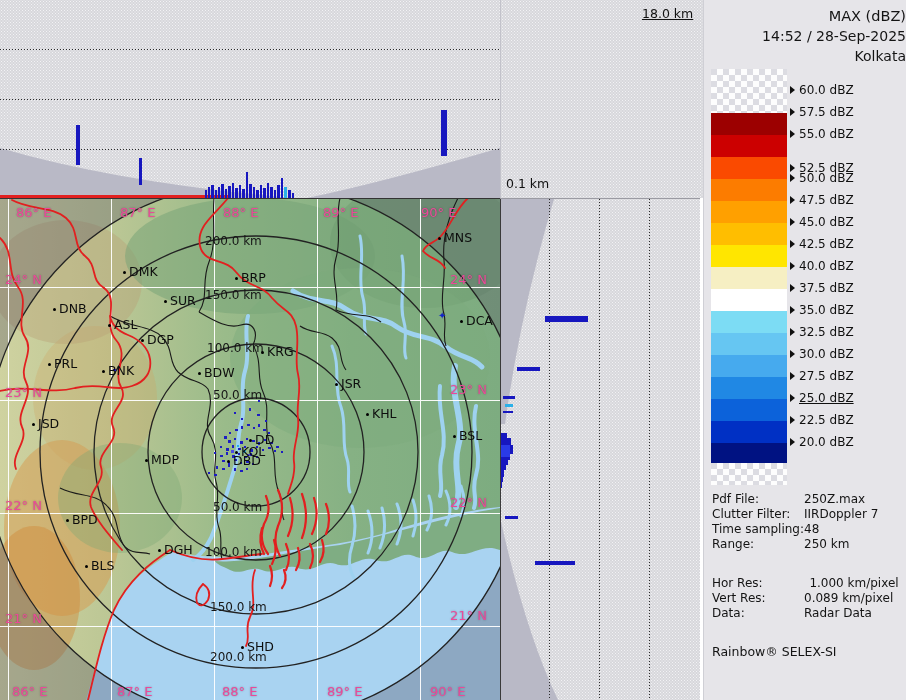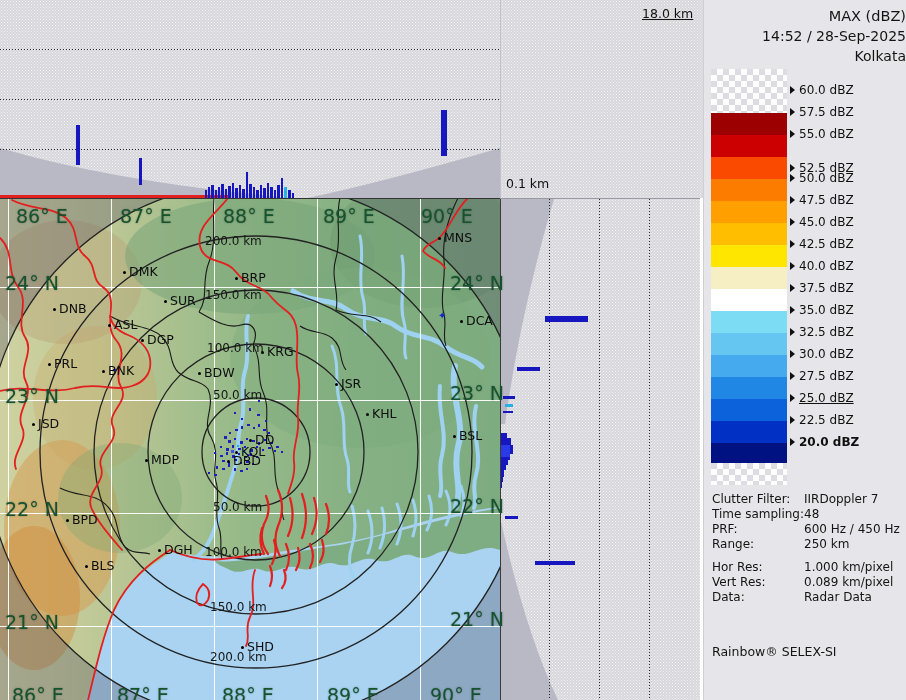--- a/index.html
+++ b/index.html
@@ -32,21 +32,21 @@
   .meta-row{position:relative;min-height:15px;line-height:15px;}
   .meta-label{position:absolute;left:0;white-space:nowrap;}
   .meta-value{margin-left:92px;white-space:pre-line;}
   .lg-footer{position:absolute;left:8px;top:644px;font-size:12.5px;white-space:nowrap;}
   
   .map-labels{position:absolute;left:0;top:0;width:500px;height:502px;pointer-events:none;}
   .city{position:absolute;}
   .city .dot{position:absolute;left:-1px;top:-1px;width:3px;height:3px;background:#000;border-radius:50%;}
   .city .code{position:absolute;left:5px;top:-8px;font-size:12.5px;color:#0d0d0d;white-space:nowrap;}
   .ring-label{position:absolute;font-size:12px;color:#161616;white-space:nowrap;}
-  .grid-label{position:absolute;font-size:19px;color:#14532d;white-space:nowrap;text-shadow:0 0 2px rgba(40,40,40,.4);}
+  .grid-label{position:absolute;font-size:13px;color:#ec4899;white-space:nowrap;text-shadow:0 0 2px rgba(40,40,40,.4);}
   .star{position:absolute;font-size:10px;color:#1326c8;}
 </style>
 </head>
 <body>
 
 <div class="stage">
 
   <div class="abs gray top-strip">
     <svg class="panel-svg" width="703" height="198" viewBox="0 0 703 198">
       <g fill="#b9b9c6">
@@ -468,40 +468,40 @@
         <div class="scale-label" style="top: 146px;"><span class="tri"></span>45.0 dBZ</div>
         <div class="scale-label" style="top: 168px;"><span class="tri"></span>42.5 dBZ</div>
         <div class="scale-label" style="top: 190px;"><span class="tri"></span>40.0 dBZ</div>
         <div class="scale-label" style="top: 212px;"><span class="tri"></span>37.5 dBZ</div>
         <div class="scale-label" style="top: 234px;"><span class="tri"></span>35.0 dBZ</div>
         <div class="scale-label" style="top: 256px;"><span class="tri"></span>32.5 dBZ</div>
         <div class="scale-label" style="top: 278px;"><span class="tri"></span>30.0 dBZ</div>
         <div class="scale-label" style="top: 300px;"><span class="tri"></span>27.5 dBZ</div>
         <div class="scale-label" style="top: 322px; text-decoration: underline;"><span class="tri"></span>25.0 dBZ</div>
         <div class="scale-label" style="top: 344px;"><span class="tri"></span>22.5 dBZ</div>
-        <div class="scale-label" style="top: 366px; font-weight: bold;"><span class="tri"></span>20.0 dBZ</div>
+        <div class="scale-label" style="top: 366px;"><span class="tri"></span>20.0 dBZ</div>
       </div>
     <div class="meta">
         <div class="meta-row">
+          <div class="meta-label">Pdf File:</div>
+          <div class="meta-value">250Z.max</div>
+        </div>
+        <div class="meta-row">
           <div class="meta-label">Clutter Filter:</div>
           <div class="meta-value">IIRDoppler 7</div>
         </div>
         <div class="meta-row">
           <div class="meta-label">Time sampling:</div>
           <div class="meta-value">48</div>
         </div>
         <div class="meta-row">
-          <div class="meta-label">PRF:</div>
-          <div class="meta-value">600 Hz / 450 Hz</div>
-        </div>
-        <div class="meta-row">
           <div class="meta-label">Range:</div>
           <div class="meta-value">250 km</div>
         </div>
-        <div class="meta-row" style="margin-top: 8px;">
+        <div class="meta-row" style="margin-top: 24px; text-align: center;">
           <div class="meta-label">Hor Res:</div>
           <div class="meta-value">1.000 km/pixel</div>
         </div>
         <div class="meta-row">
           <div class="meta-label">Vert Res:</div>
           <div class="meta-value">0.089 km/pixel</div>
         </div>
         <div class="meta-row">
           <div class="meta-label">Data:</div>
           <div class="meta-value">Radar Data</div>

